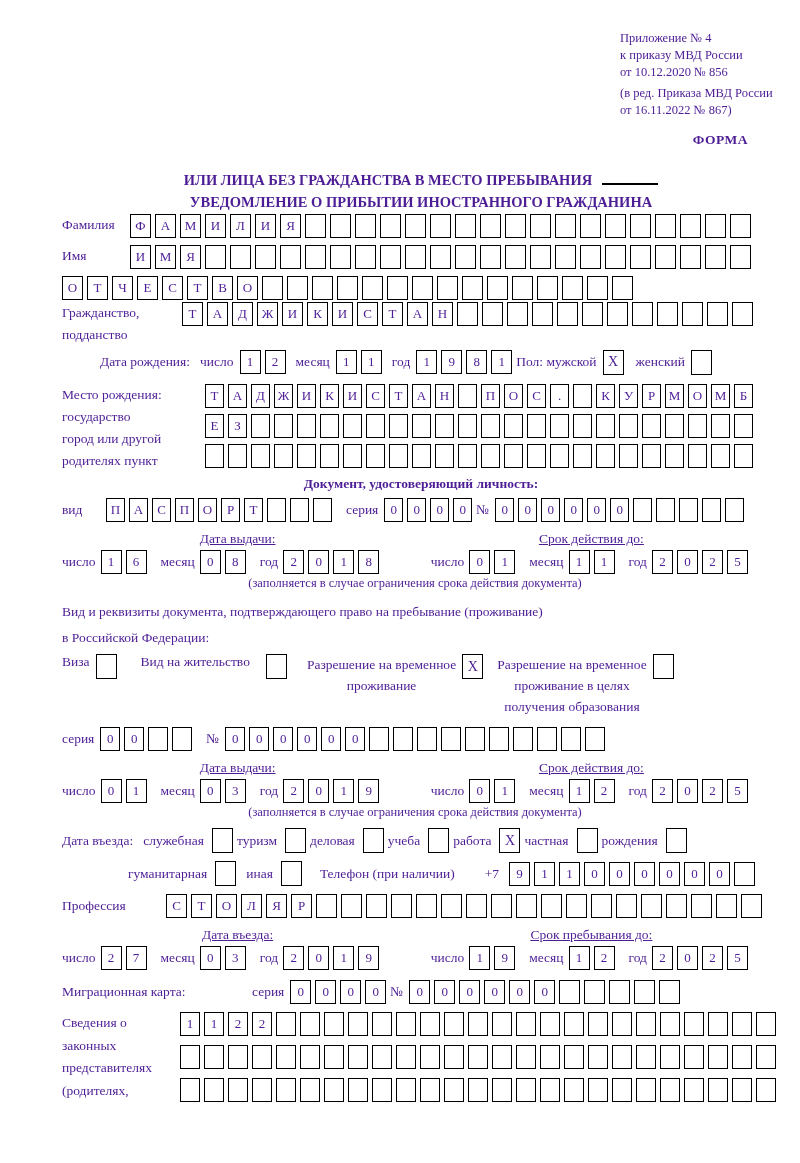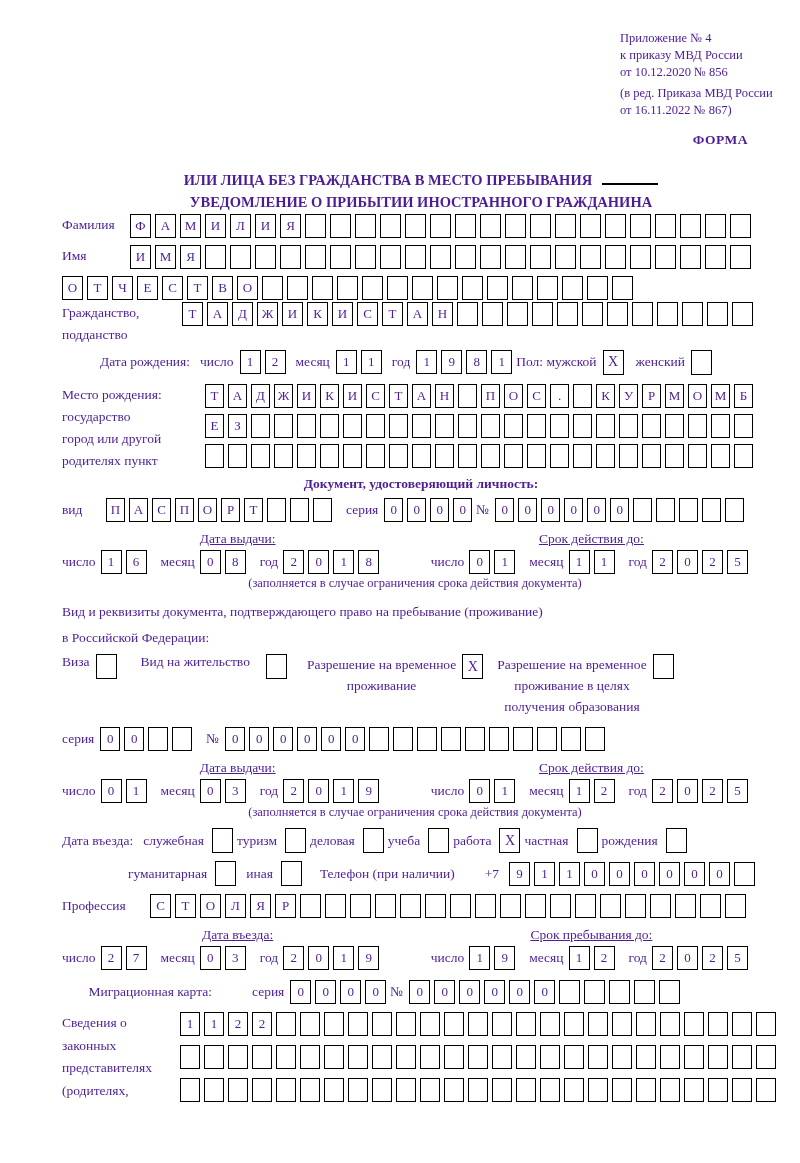--- a/index.html
+++ b/index.html
@@ -17,21 +17,21 @@
   .annex { margin-left:558px; font-size:12.5px; line-height:1.35; }
   .annex .amend { margin-top:4px; }
   .forma { text-align:right; margin-right:32px; margin-top:14px; font-weight:bold; font-size:13.5px; letter-spacing:.5px; }
   .title { text-align:center; font-weight:bold; font-size:14.5px; line-height:1.5; margin-top:22px; }
   .title-underline { display:inline-block; width:56px; border-bottom:2px solid #000; height:12px; margin-left:10px; }
   .sec-heading { text-align:center; font-weight:bold; font-size:13.4px; margin-top:24px; margin-bottom:16px; }
 
   .frow { display:flex; align-items:flex-start; margin-bottom:7px; }
   .frow .lblcol { flex:none; line-height:22px; }
   .lbl { white-space:nowrap; }
-  .w68 { width:68px; } .w108 { width:108px; } .w120 { width:120px; } .w143 { width:143px; } .w88 { width:88px; } .w150 { width:150px;text-align:right; }
+  .w68 { width:68px; } .w108 { width:108px; } .w120 { width:120px; } .w143 { width:143px; } .w88 { width:88px; } .w150 { width:150px; }
 
   .boxes { display:flex; flex-wrap:nowrap; }
   .cell {
     box-sizing:border-box; flex:none;
     width:21px; height:24px; margin-right:4px;
     border:1.6px solid #000;
     display:inline-flex; align-items:center; justify-content:center;
     font-size:13px; font-family:"Liberation Serif", serif;
   }
   .sm .cell, .cell.sm { width:19px; }
@@ -558,21 +558,21 @@
         <span class="cell">0</span>
         <span class="cell">0</span>
         <span class="cell">0</span>
         <span class="cell">0</span>
         <span class="cell">0</span>
         <span class="cell">0</span>
         <span class="cell"></span>
       </div>
   </div>
 
-  <div class="frow" style="align-items:center; margin-bottom:9px;">
+  <div class="frow" style="align-items:center; margin-bottom:9px;gap:16px;">
     <div class="lblcol w88 lbl">Профессия</div>
     <div class="boxes">
         <span class="cell">С</span>
         <span class="cell">Т</span>
         <span class="cell">О</span>
         <span class="cell">Л</span>
         <span class="cell">Я</span>
         <span class="cell">Р</span>
         <span class="cell"></span>
         <span class="cell"></span>

